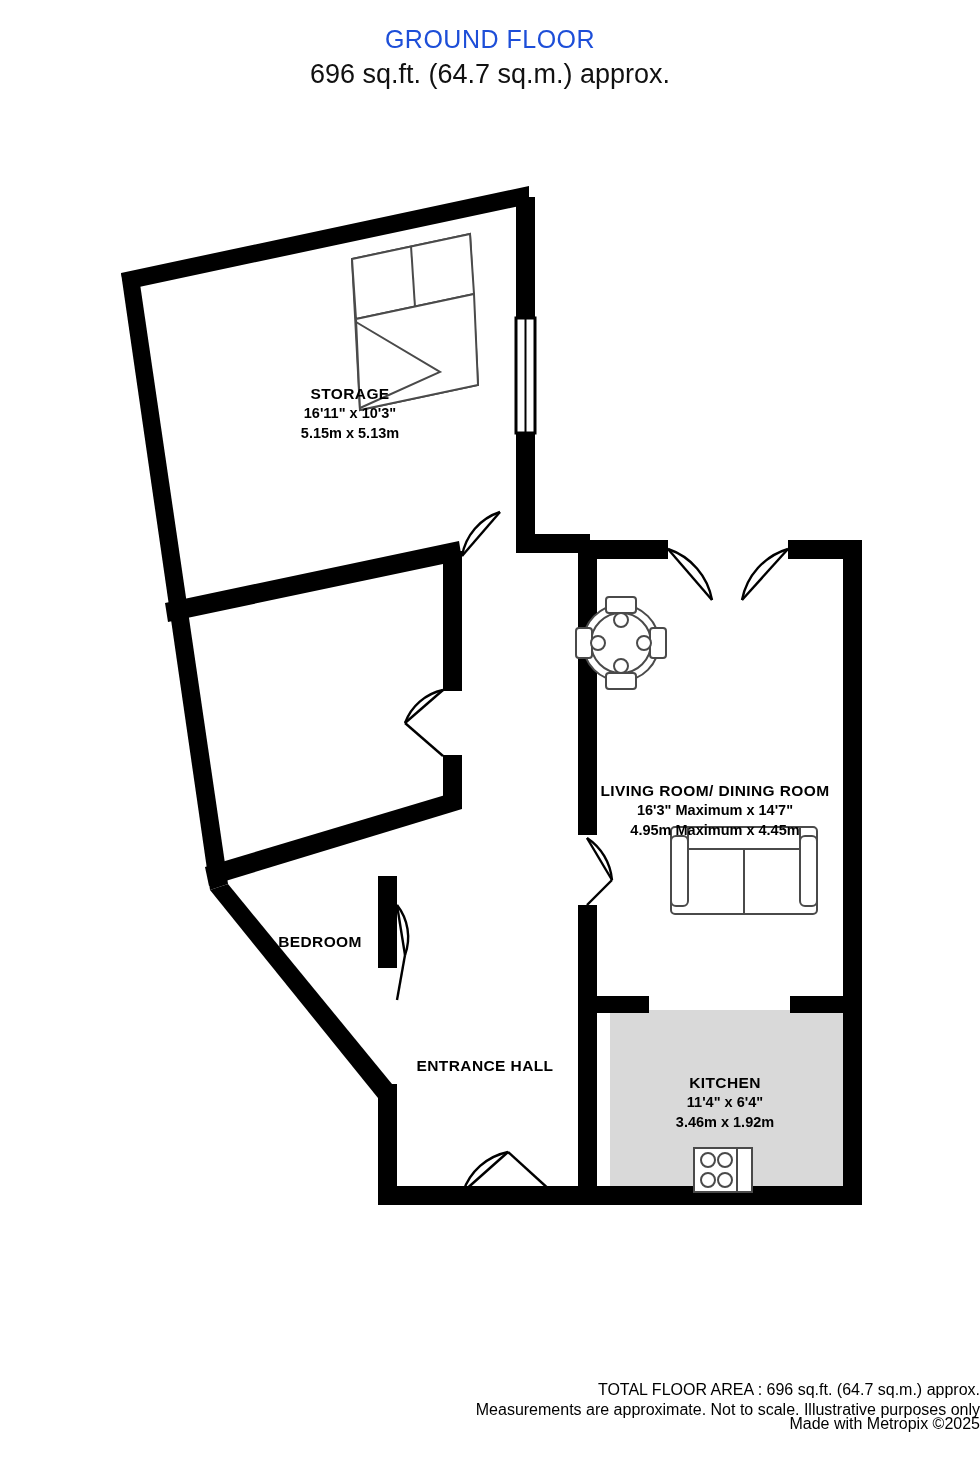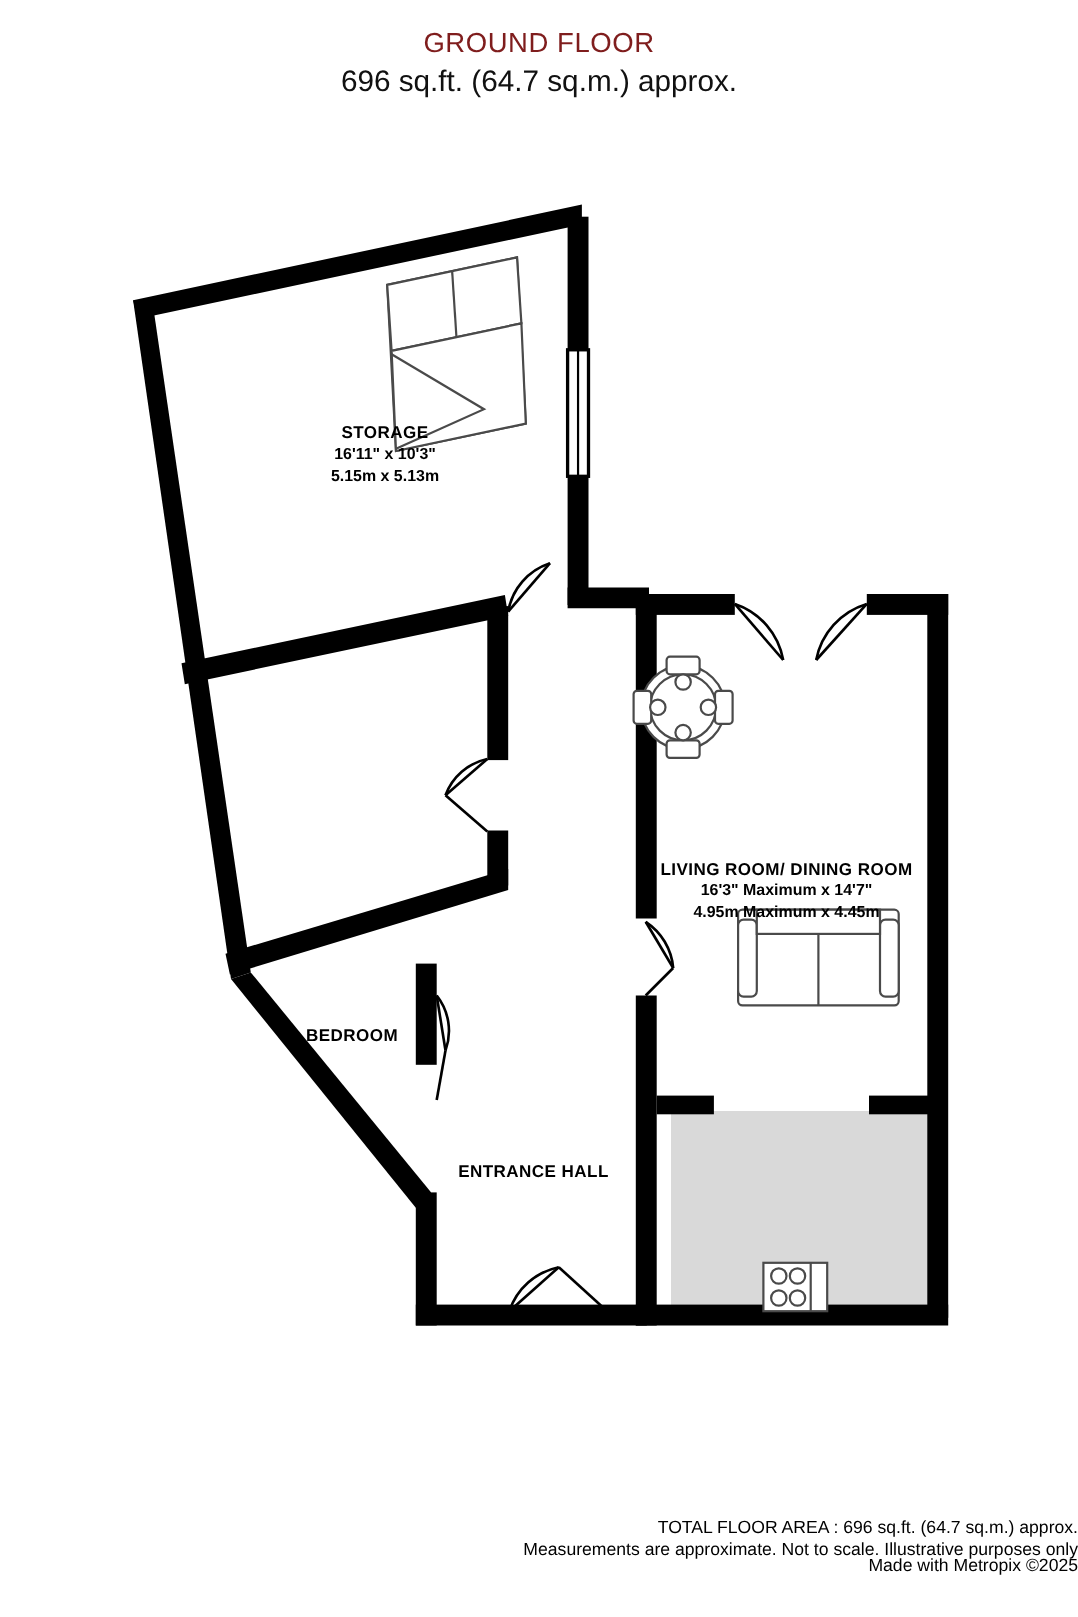--- a/index.html
+++ b/index.html
@@ -23,21 +23,21 @@
   .header {
     position: absolute;
     top: 24px;
     left: 0;
     width: 980px;
     text-align: center;
   }
   .header .title {
     font-size: 25px;
     letter-spacing: 0.5px;
-    color: #7f1d1d;
+    color: #1d4ed8;
     line-height: 1.25;
   }
   .header .subtitle {
     font-size: 27px;
     color: #111;
     line-height: 1.3;
     margin-top: 2px;
   }
   
   .plan {
@@ -235,18 +235,23 @@
   <div class="room-label" id="label-entrance">
     <div class="name">ENTRANCE HALL</div>
   </div>
 
   <div class="room-label" id="label-living">
     <div class="name">LIVING ROOM/ DINING ROOM</div>
     <div class="dim">16'3" Maximum x 14'7"</div>
     <div class="dim">4.95m Maximum x 4.45m</div>
   </div>
 
+  <div class="room-label" id="label-kitchen">
+    <div class="name">KITCHEN</div>
+    <div class="dim">11'4"  x 6'4"</div>
+    <div class="dim">3.46m  x 1.92m</div>
+  </div>
 
   <div class="footer total" id="footer-total">TOTAL FLOOR AREA : 696 sq.ft. (64.7 sq.m.) approx.</div>
   <div class="footer note1" id="footer-note1">Measurements are approximate.  Not to scale.  Illustrative purposes only</div>
   <div class="footer note2" id="footer-note2">Made with Metropix ©2025</div>
 
 </div>
 
 </body></html>

